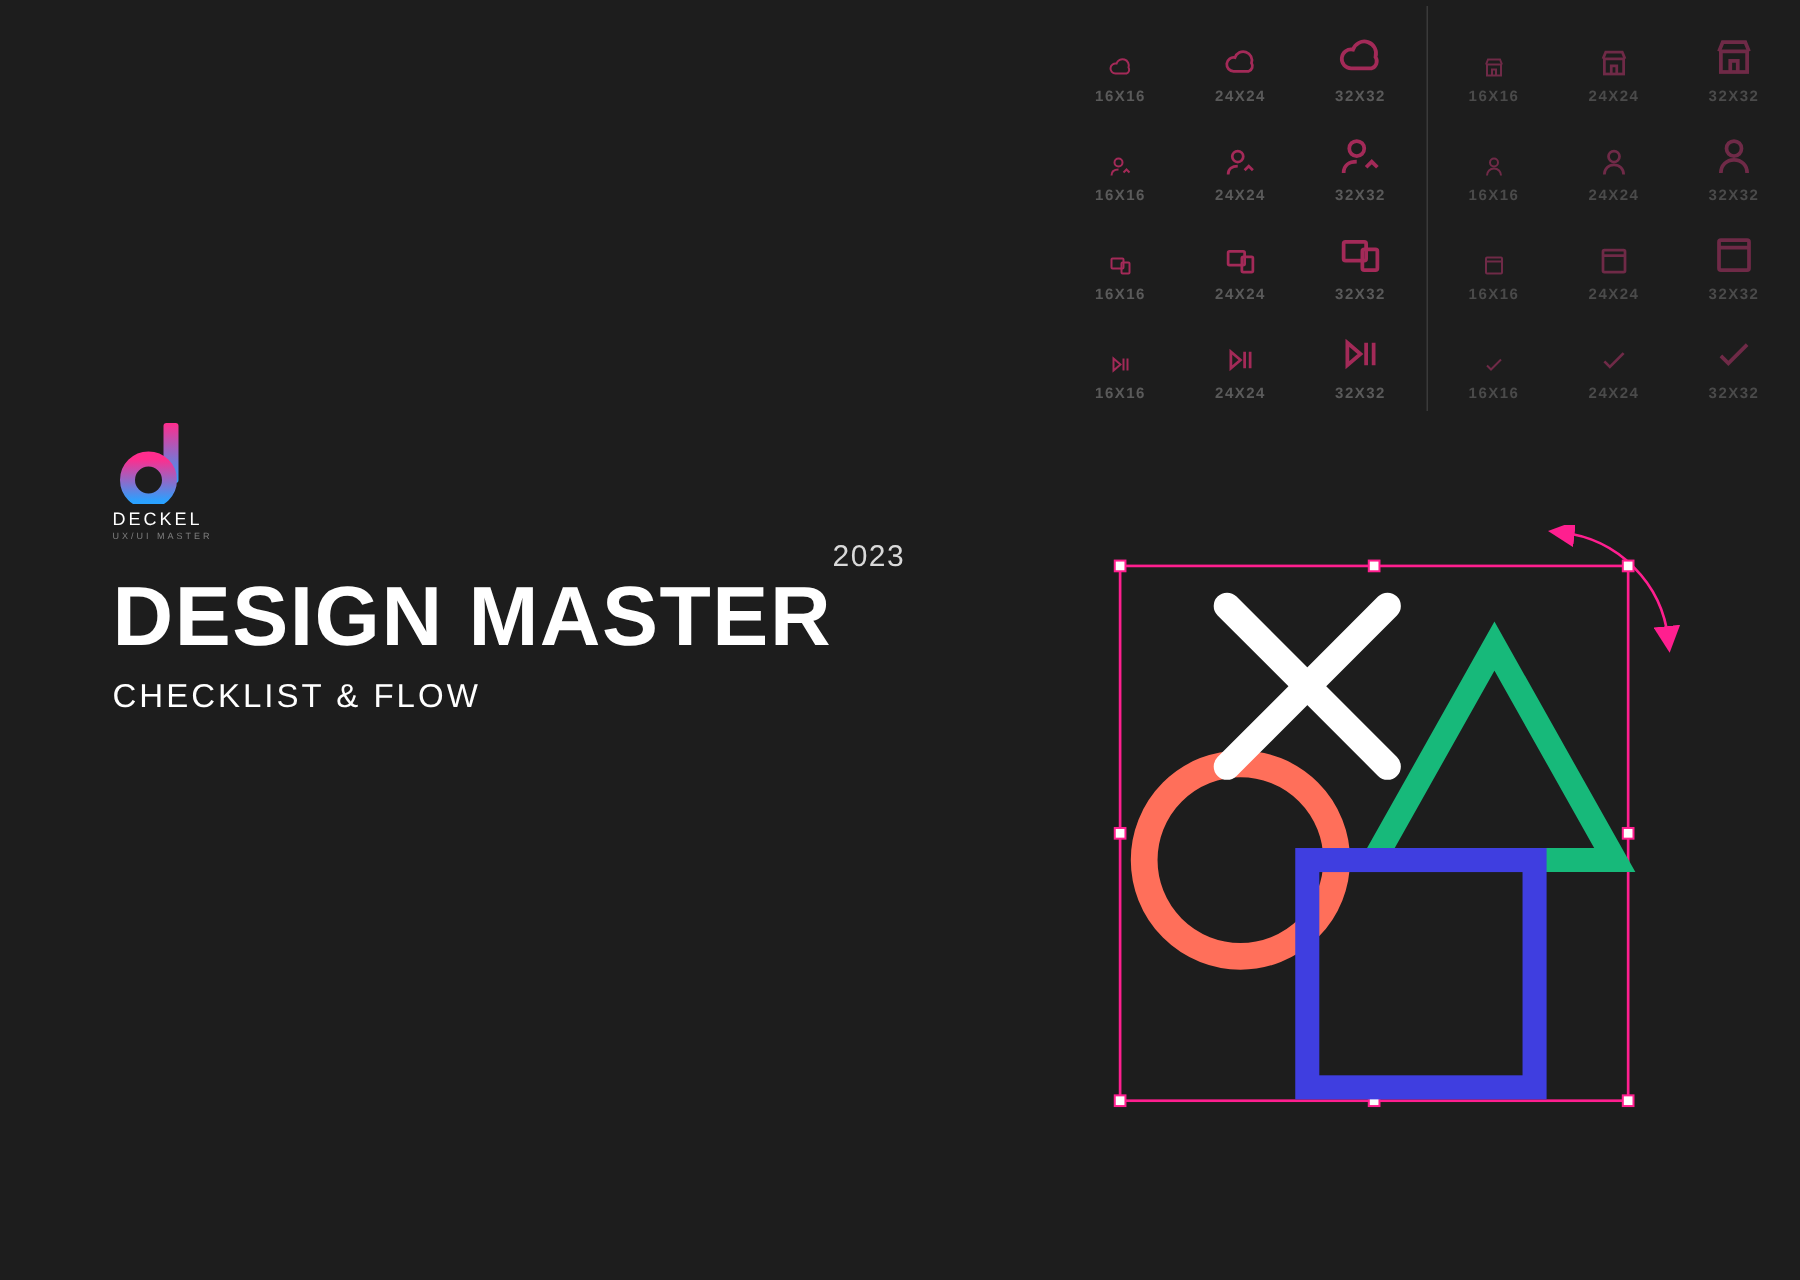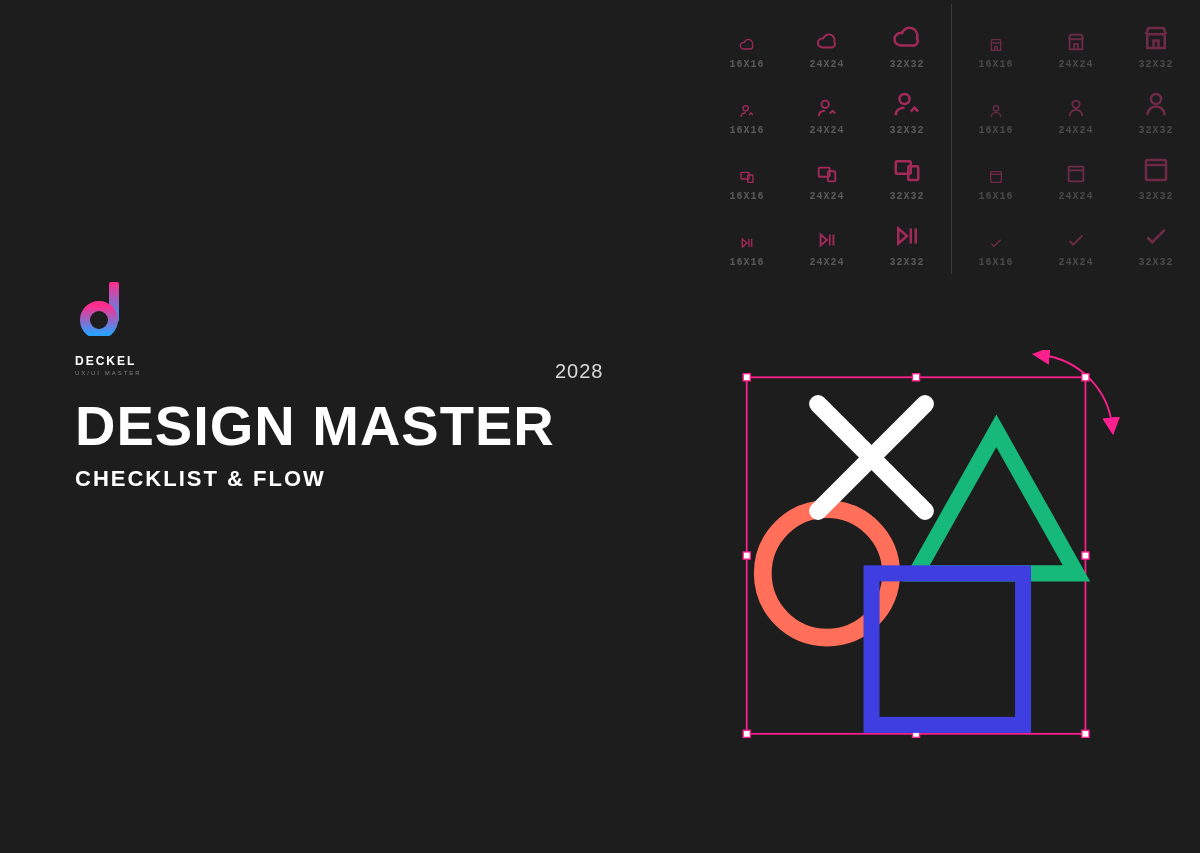--- a/index.html
+++ b/index.html
@@ -29,23 +29,23 @@
 
   
   .title-block {
     position: absolute;
     left: 75px;
     top: 280px;
   }
   .brand { display: flex; flex-direction: column; align-items: flex-start; }
   .brand-mark { width: 56px; height: 56px; }
   .brand-name {
-    margin-top: 18px;
+    margin-top: 3px;
     font-size: 12px;
-    font-weight: 700;
+    font-weight: 400;
     letter-spacing: 2px;
     color: var(--fg);
   }
   .brand-tag {
     font-size: 6px;
     letter-spacing: 2px;
     color: var(--muted2);
     margin-top: 2px;
   }
   .year {
@@ -61,38 +61,37 @@
     font-size: 56px;
     font-weight: 800;
     letter-spacing: 1px;
     line-height: 1;
     color: var(--fg);
     white-space: nowrap;
   }
   .subhead {
     margin-top: 12px;
     font-size: 22px;
-    font-weight: 700;
+    font-weight: 400;
     letter-spacing: 2px;
     color: var(--fg);
   }
 
   
   .icon-grids {
     position: absolute;
     top: 0;
     right: 0;
     display: flex;
     height: 270px;
     padding-top: 4px;
   }
   .grid-col {
     padding: 0 18px;
     position: relative;
-    font-family: Liberation Mono, monospace;
   }
   .divider {
     width: 1px;
     background: var(--divider);
     height: 270px;
   }
   .icon-row {
     display: flex;
     align-items: flex-end;
     gap: 28px;
@@ -142,21 +141,21 @@
           <stop offset="0" stop-color="#ff2d8d"></stop>
           <stop offset="1" stop-color="#2aa1ff"></stop>
         </linearGradient>
       </defs>
       <rect x="34" y="2" width="10" height="40" rx="2" fill="url(#g1)"></rect>
       <circle cx="24" cy="40" r="14" fill="none" stroke="url(#g1)" stroke-width="10"></circle>
     </svg>
     <div class="brand-name">DECKEL</div>
     <div class="brand-tag">UX/UI  MASTER</div>
   </div>
-  <div class="year">2028</div>
+  <div class="year">2023</div>
   <div class="headline">DESIGN MASTER</div>
   <div class="subhead">CHECKLIST &amp; FLOW</div>
 </div>
 
 <div class="icon-grids">
   <div class="grid-col left">
 
     <div class="icon-row">
       <div class="icon-cell">
         <span class="glyph">

